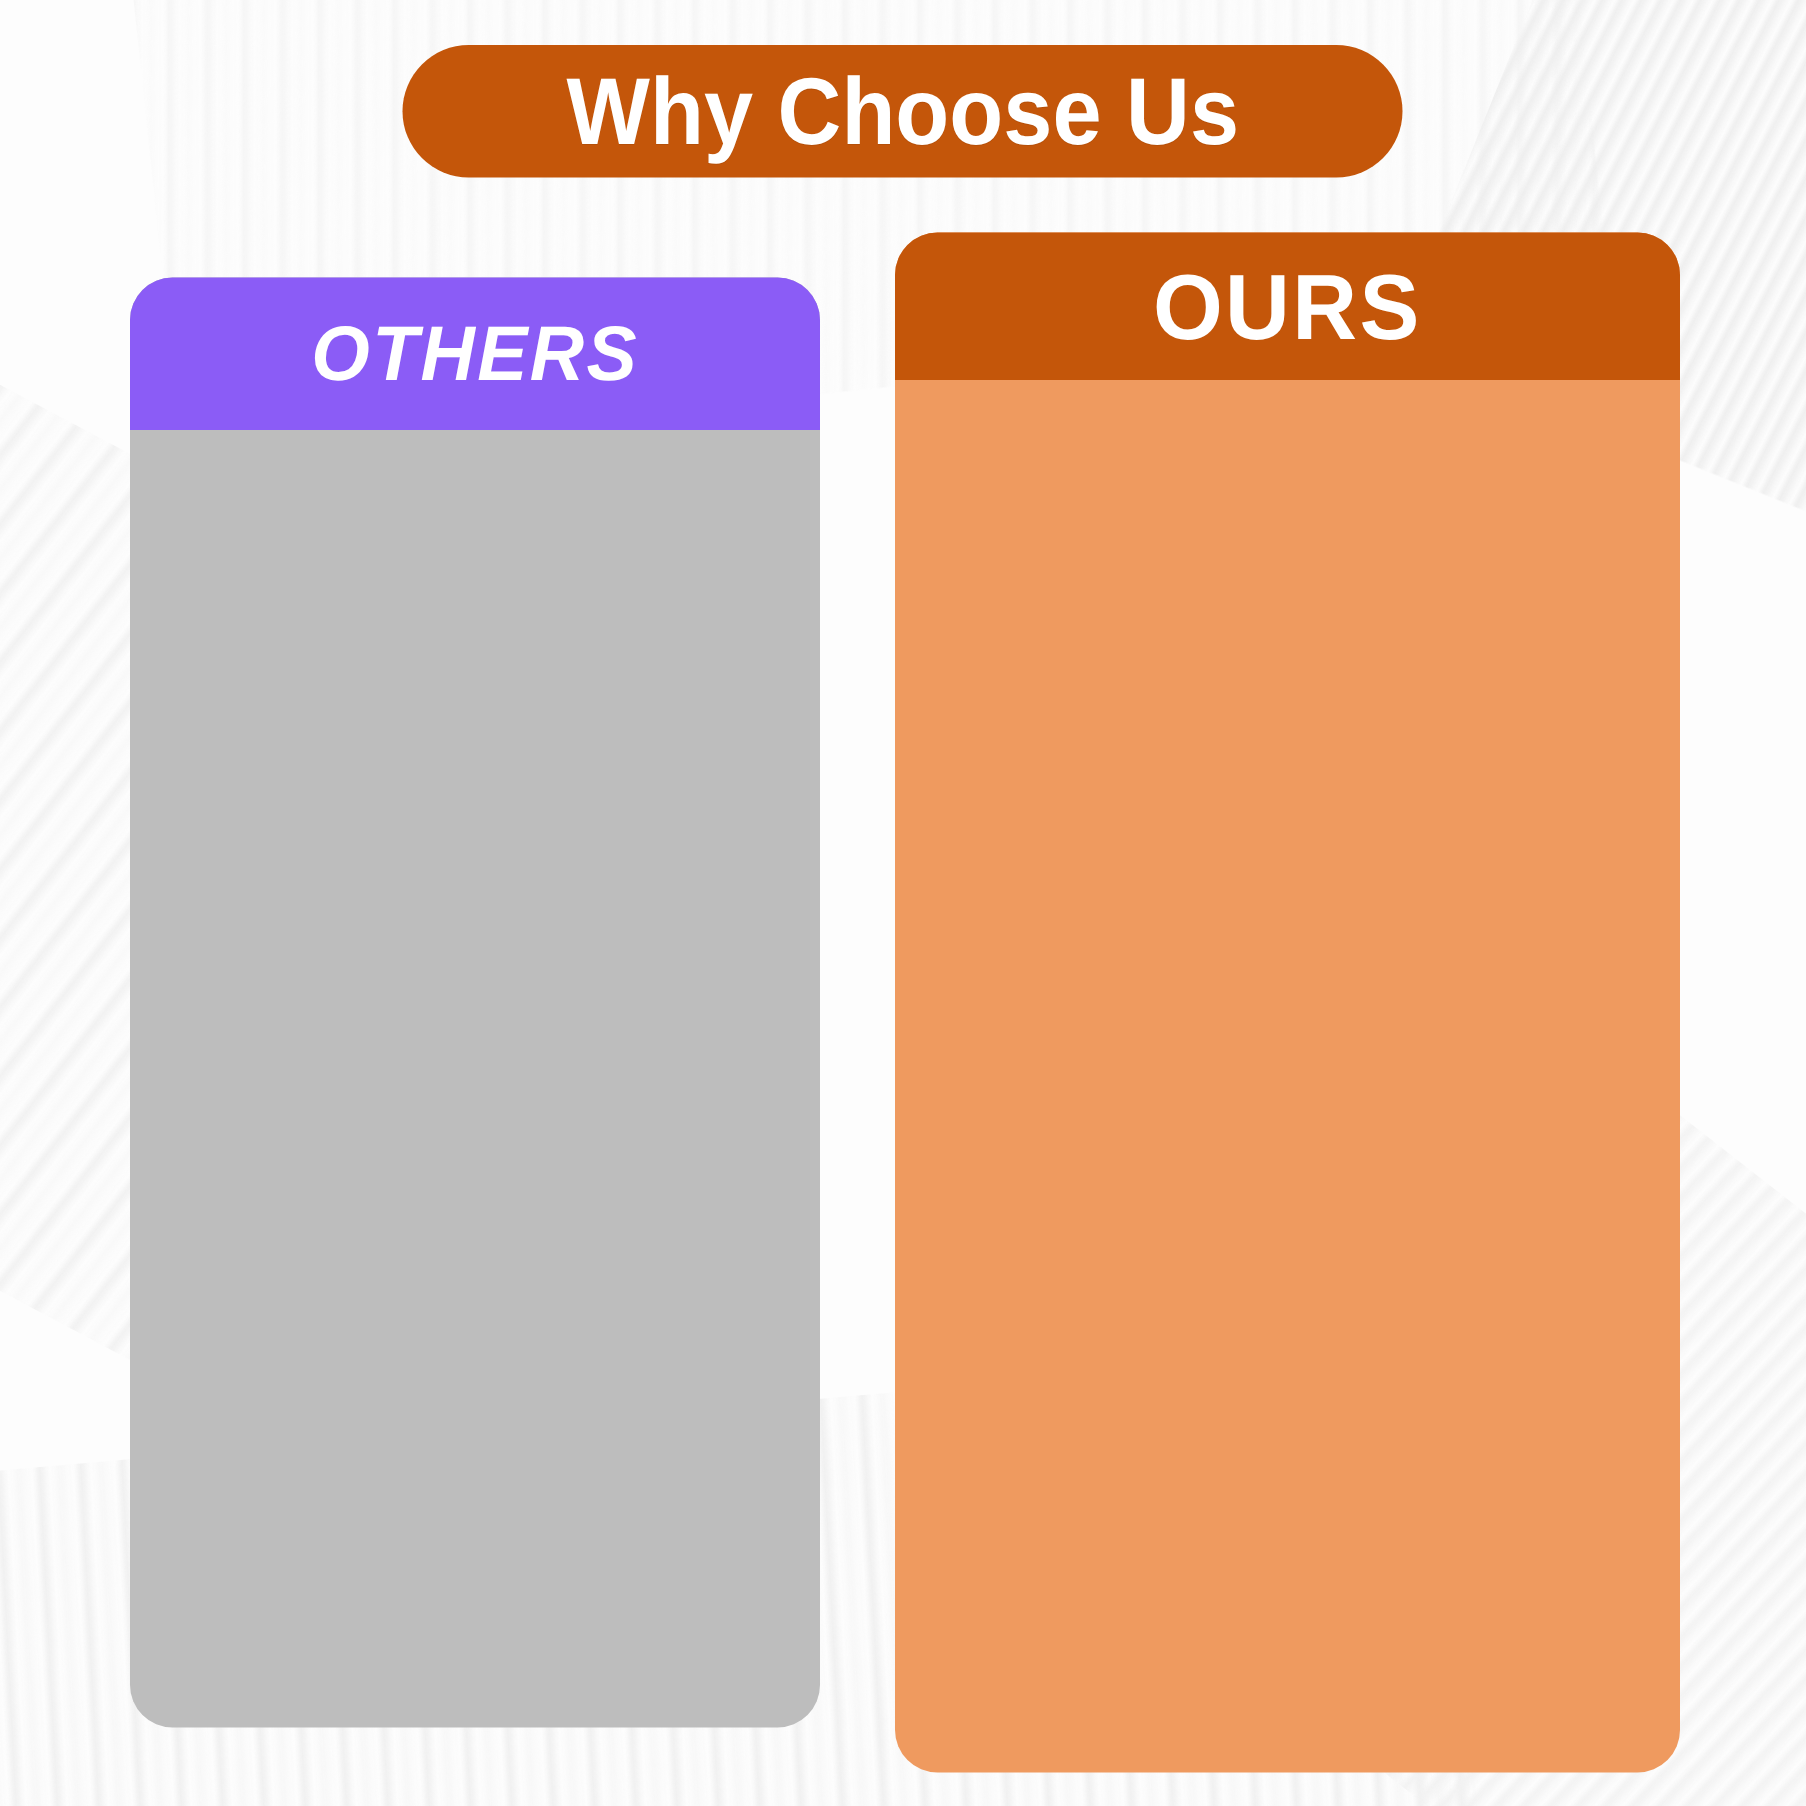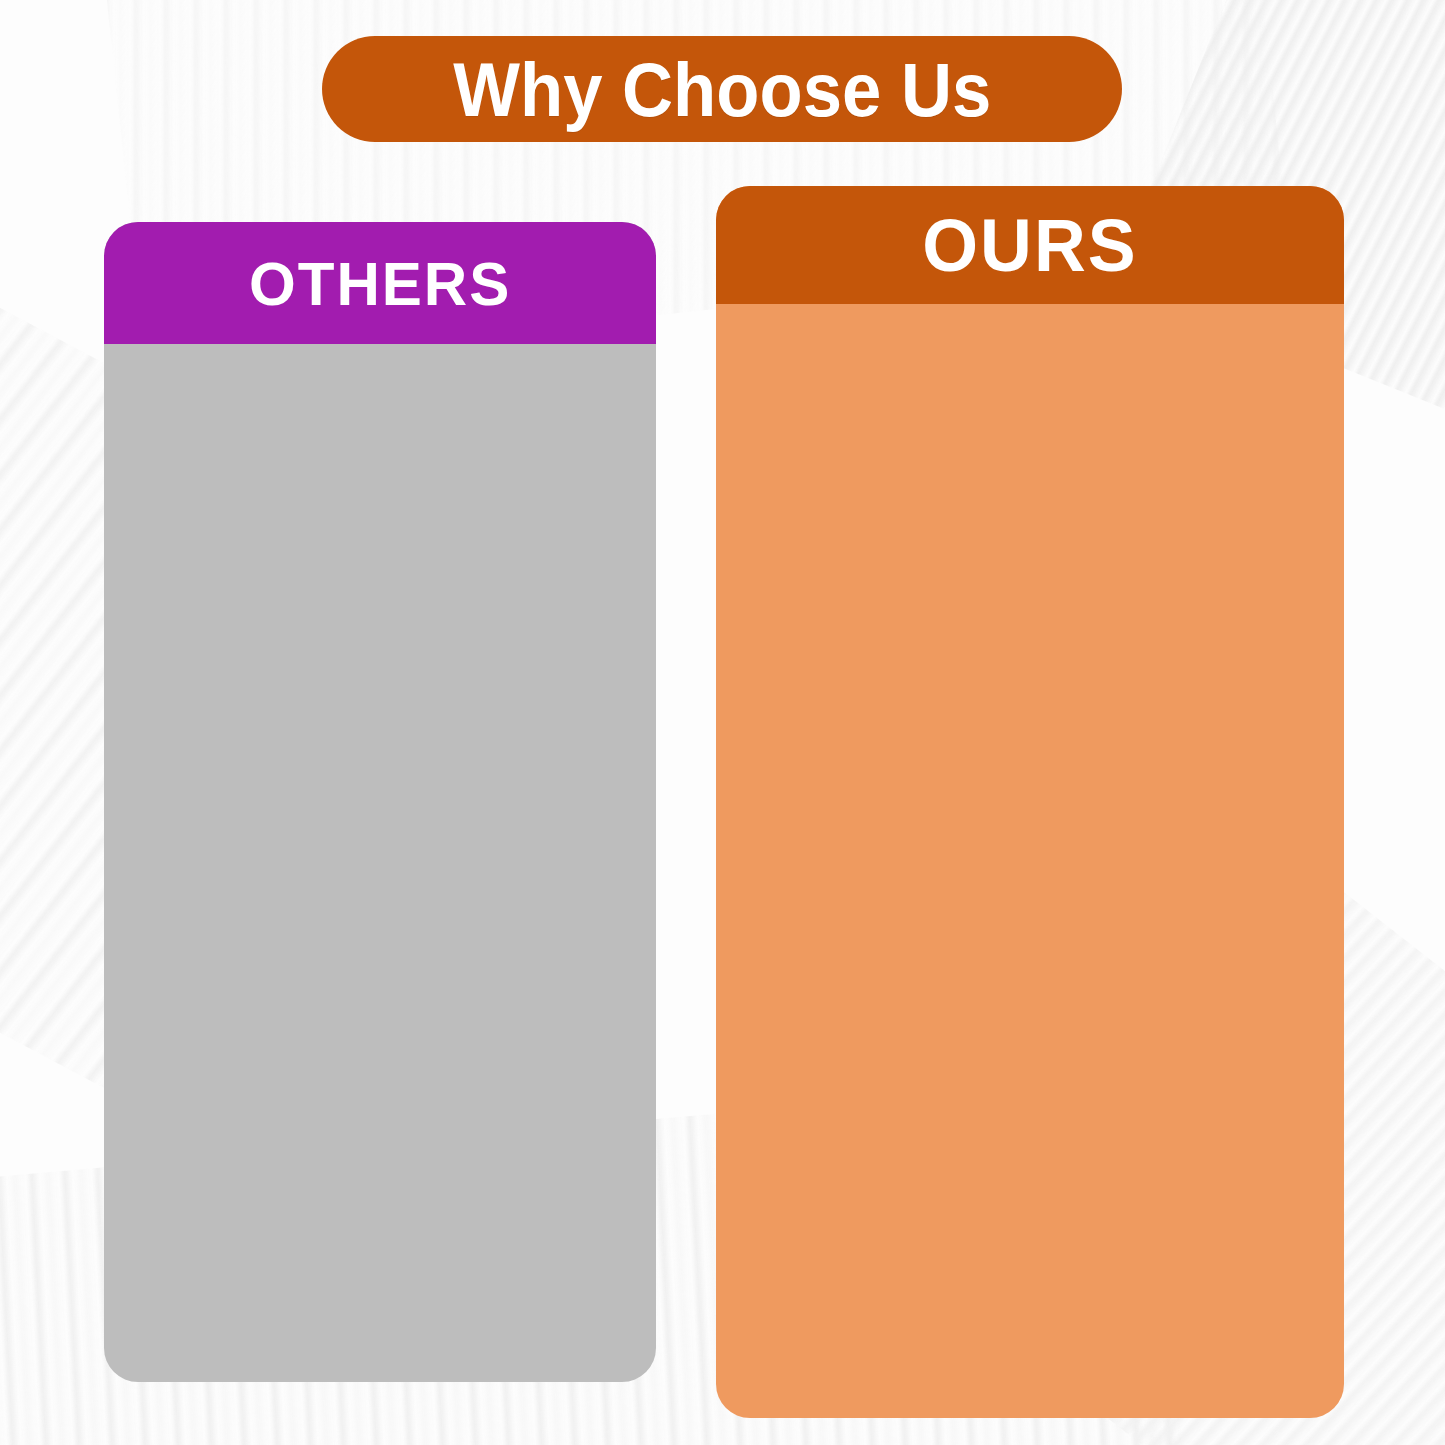--- a/index.html
+++ b/index.html
@@ -118,22 +118,23 @@
     background: #ef9a5f;
     border-radius: 34px;
   }
   .panel-head {
     position: absolute;
     left: 0; top: 0; width: 100%;
     display: flex; align-items: center; justify-content: center;
   }
   .head-left {
     height: 122px;
-    background: #a21caf;
+    background: #8b5cf6;
     border-radius: 34px 34px 0 0;
+    font-style: italic;
   }
   .head-right {
     height: 118px;
     background: #c4560a;
     border-radius: 34px 34px 0 0;
   }
   .head-left .txt {
     color: #fff; font-size: 62px; font-weight: 700;
     letter-spacing: 2px; transform: scaleX(.97);
   }

